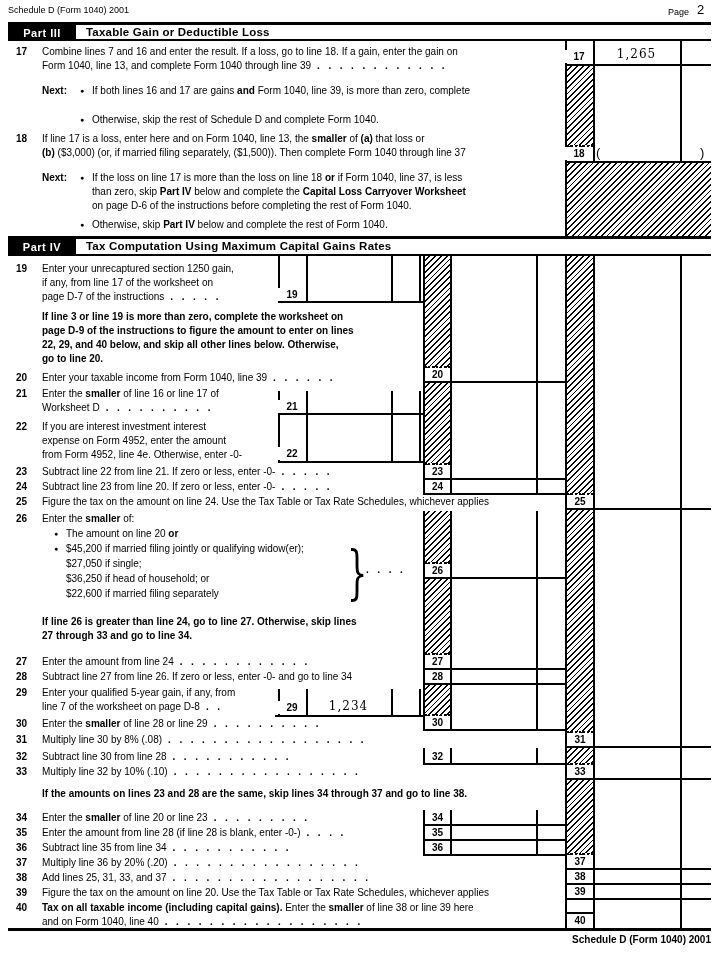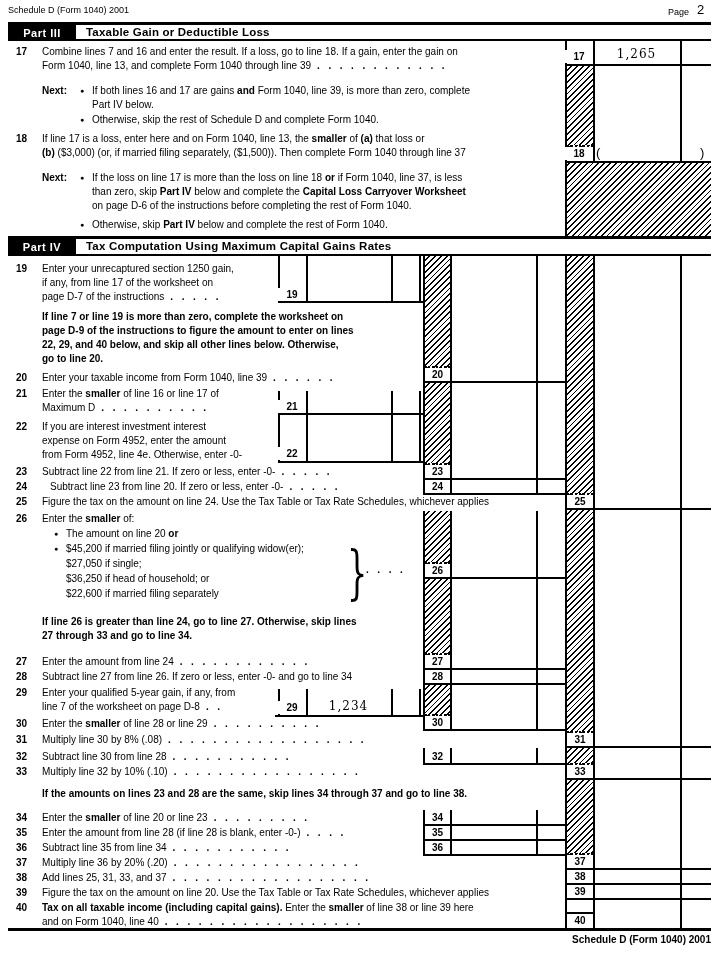--- a/index.html
+++ b/index.html
@@ -40,21 +40,20 @@
   <div class="part-title" style="left:86px;top:25px">Taxable Gain or Deductible Loss</div>
   <div class="hl" style="left:8px;top:39px;width:703px;height:1.5px"></div>
 
   <div class="n" style="left:16px;top:45px">17</div>
   <div class="t" style="left:42px;top:45px;width:522px"><span>Combine lines 7 and 16 and enter the result. If a loss, go to line 18. If a gain, enter the gain on</span></div>
   <div class="t" style="left:42px;top:59px;width:522px"><span>Form 1040, line 13, and complete Form 1040 through line 39</span><span class="ld">.&nbsp;&nbsp;.&nbsp;&nbsp;.&nbsp;&nbsp;.&nbsp;&nbsp;.&nbsp;&nbsp;.&nbsp;&nbsp;.&nbsp;&nbsp;.&nbsp;&nbsp;.&nbsp;&nbsp;.&nbsp;&nbsp;.&nbsp;&nbsp;.</span></div>
 
   <div class="t bold" style="left:42px;top:84px;width:34px">Next:</div>
   <div class="bullet" style="left:80px;top:84px">●</div>
   <div class="t" style="left:92px;top:84px;width:472px"><span>If both lines 16 and 17 are gains </span><b>and</b><span> Form 1040, line 39, is more than zero, complete</span></div>
-  <div class="t" style="left:92px;top:98px;width:472px"><span>Part IV below.</span></div>
   <div class="bullet" style="left:80px;top:113px">●</div>
   <div class="t" style="left:92px;top:113px;width:472px"><span>Otherwise, skip the rest of Schedule D and complete Form 1040.</span></div>
 
   <div class="n" style="left:16px;top:132px">18</div>
   <div class="t" style="left:42px;top:132px;width:522px"><span>If line 17 is a loss, enter here and on Form 1040, line 13, the </span><b>smaller</b><span> of </span><b>(a)</b><span> that loss or</span></div>
   <div class="t" style="left:42px;top:146px;width:522px"><b>(b)</b><span> ($3,000) (or, if married filing separately, ($1,500)). Then complete Form 1040 through line 37</span></div>
 
   <div class="t bold" style="left:42px;top:171px;width:34px">Next:</div>
   <div class="bullet" style="left:80px;top:171px">●</div>
   <div class="t" style="left:92px;top:171px;width:472px"><span>If the loss on line 17 is more than the loss on line 18 </span><b>or</b><span> if Form 1040, line 37, is less</span></div>
@@ -81,41 +80,41 @@
   <div class="hl" style="left:8px;top:236px;width:703px;height:2.5px"></div>
   <div class="part-label" style="left:8px;top:239px;width:68px;height:16px">Part IV</div>
   <div class="part-title" style="left:86px;top:239px">Tax Computation Using Maximum Capital Gains Rates</div>
   <div class="hl" style="left:8px;top:254px;width:703px;height:1.5px"></div>
 
   <div class="n" style="left:16px;top:262px">19</div>
   <div class="t" style="left:42px;top:262px;width:236px">Enter your unrecaptured section 1250 gain,</div>
   <div class="t" style="left:42px;top:276px;width:236px">if any, from line 17 of the worksheet on</div>
   <div class="t" style="left:42px;top:290px;width:236px"><span>page D-7 of the instructions</span><span class="ld">.&nbsp;&nbsp;.&nbsp;&nbsp;.&nbsp;&nbsp;.&nbsp;&nbsp;.</span></div>
 
-  <div class="t bold" style="left:42px;top:310px;width:382px">If line 7 or line 19 is more than zero, complete the worksheet on</div>
+  <div class="t bold" style="left:42px;top:310px;width:382px">If line 3 or line 19 is more than zero, complete the worksheet on</div>
   <div class="t bold" style="left:42px;top:324px;width:382px">page D-9 of the instructions to figure the amount to enter on lines</div>
   <div class="t bold" style="left:42px;top:338px;width:382px">22, 29, and 40 below, and skip all other lines below. Otherwise,</div>
   <div class="t bold" style="left:42px;top:352px;width:382px">go to line 20.</div>
 
   <div class="n" style="left:16px;top:371px">20</div>
   <div class="t" style="left:42px;top:371px;width:380px"><span>Enter your taxable income from Form 1040, line 39</span><span class="ld">.&nbsp;&nbsp;.&nbsp;&nbsp;.&nbsp;&nbsp;.&nbsp;&nbsp;.&nbsp;&nbsp;.</span></div>
 
   <div class="n" style="left:16px;top:387px">21</div>
   <div class="t" style="left:42px;top:387px;width:236px"><span>Enter the </span><b>smaller</b><span> of line 16 or line 17 of</span></div>
-  <div class="t" style="left:42px;top:401px;width:236px"><span>Maximum D</span><span class="ld">.&nbsp;&nbsp;.&nbsp;&nbsp;.&nbsp;&nbsp;.&nbsp;&nbsp;.&nbsp;&nbsp;.&nbsp;&nbsp;.&nbsp;&nbsp;.&nbsp;&nbsp;.&nbsp;&nbsp;.</span></div>
+  <div class="t" style="left:42px;top:401px;width:236px"><span>Worksheet D</span><span class="ld">.&nbsp;&nbsp;.&nbsp;&nbsp;.&nbsp;&nbsp;.&nbsp;&nbsp;.&nbsp;&nbsp;.&nbsp;&nbsp;.&nbsp;&nbsp;.&nbsp;&nbsp;.&nbsp;&nbsp;.</span></div>
 
   <div class="n" style="left:16px;top:420px">22</div>
   <div class="t" style="left:42px;top:420px;width:236px">If you are interest investment interest</div>
   <div class="t" style="left:42px;top:434px;width:236px">expense on Form 4952, enter the amount</div>
   <div class="t" style="left:42px;top:448px;width:236px">from Form 4952, line 4e. Otherwise, enter -0-</div>
 
   <div class="n" style="left:16px;top:465px">23</div>
   <div class="t" style="left:42px;top:465px;width:380px"><span>Subtract line 22 from line 21. If zero or less, enter -0-</span><span class="ld">.&nbsp;&nbsp;.&nbsp;&nbsp;.&nbsp;&nbsp;.&nbsp;&nbsp;.</span></div>
   <div class="n" style="left:16px;top:480px">24</div>
-  <div class="t" style="left:50px;top:480px;width:380px"><span>Subtract line 23 from line 20. If zero or less, enter -0-</span><span class="ld">.&nbsp;&nbsp;.&nbsp;&nbsp;.&nbsp;&nbsp;.&nbsp;&nbsp;.</span></div>
+  <div class="t" style="left:42px;top:480px;width:380px"><span>Subtract line 23 from line 20. If zero or less, enter -0-</span><span class="ld">.&nbsp;&nbsp;.&nbsp;&nbsp;.&nbsp;&nbsp;.&nbsp;&nbsp;.</span></div>
   <div class="n" style="left:16px;top:495px">25</div>
   <div class="t" style="left:42px;top:495px;width:524px">Figure the tax on the amount on line 24. Use the Tax Table or Tax Rate Schedules, whichever applies</div>
 
   <div class="n" style="left:16px;top:512px">26</div>
   <div class="t" style="left:42px;top:512px;width:236px"><span>Enter the </span><b>smaller</b><span> of:</span></div>
   <div class="bullet" style="left:54px;top:527px">●</div>
   <div class="t" style="left:66px;top:527px;width:280px"><span>The amount on line 20 </span><b>or</b></div>
   <div class="bullet" style="left:54px;top:542px">●</div>
   <div class="t" style="left:66px;top:542px;width:280px">$45,200 if married filing jointly or qualifying widow(er);</div>
   <div class="t" style="left:66px;top:557px;width:280px">$27,050 if single;</div>

